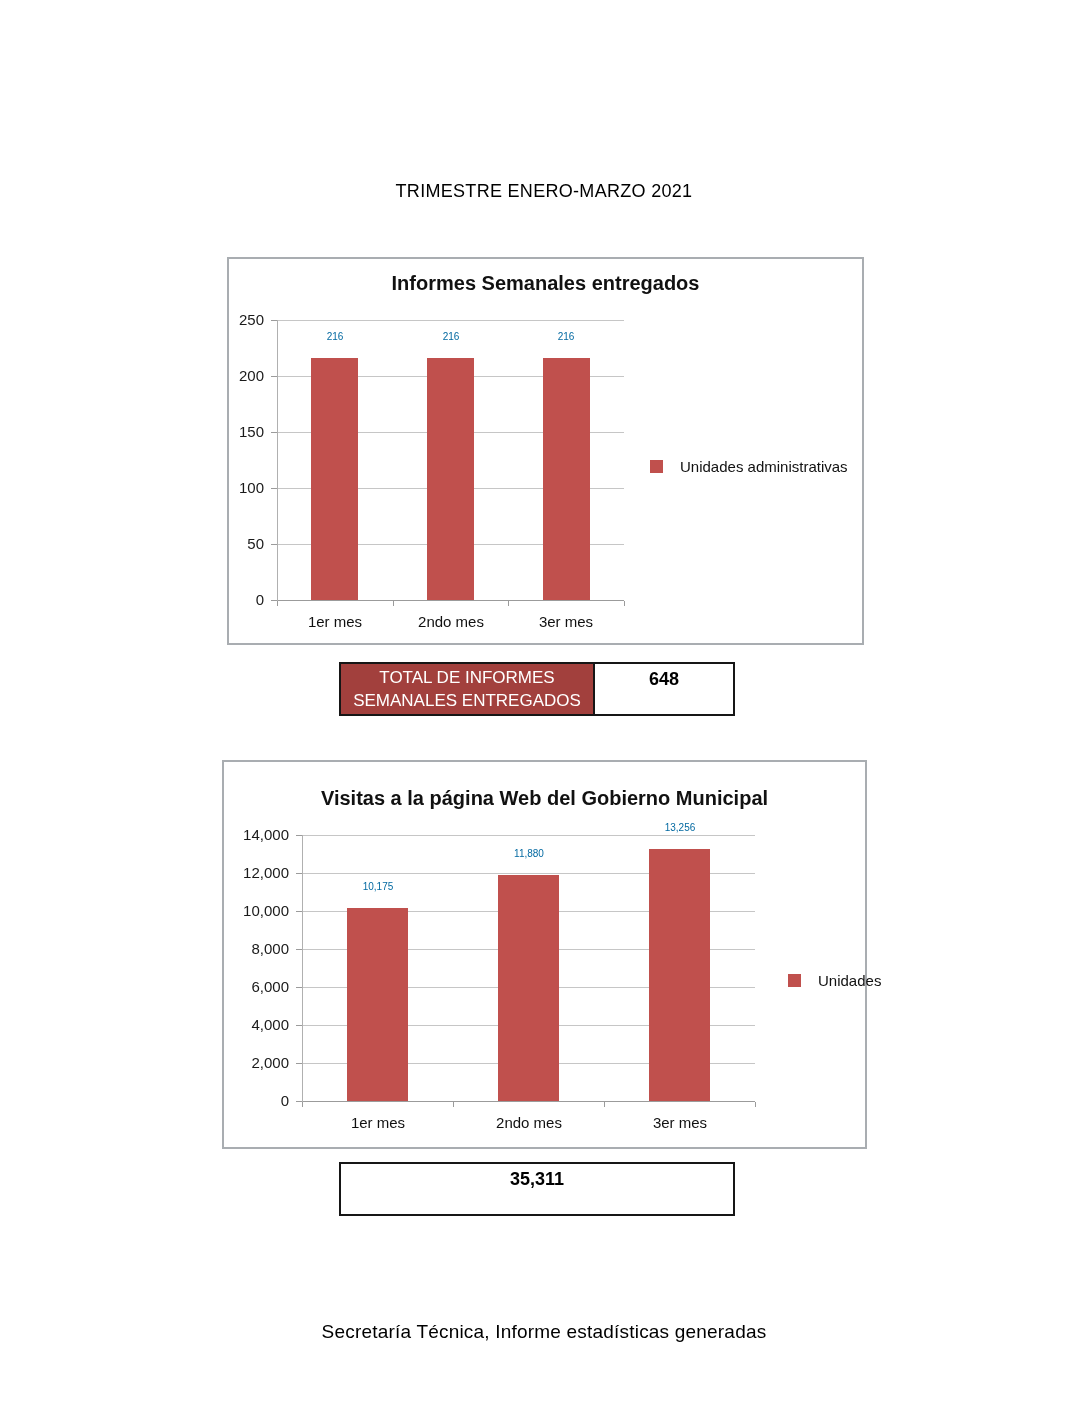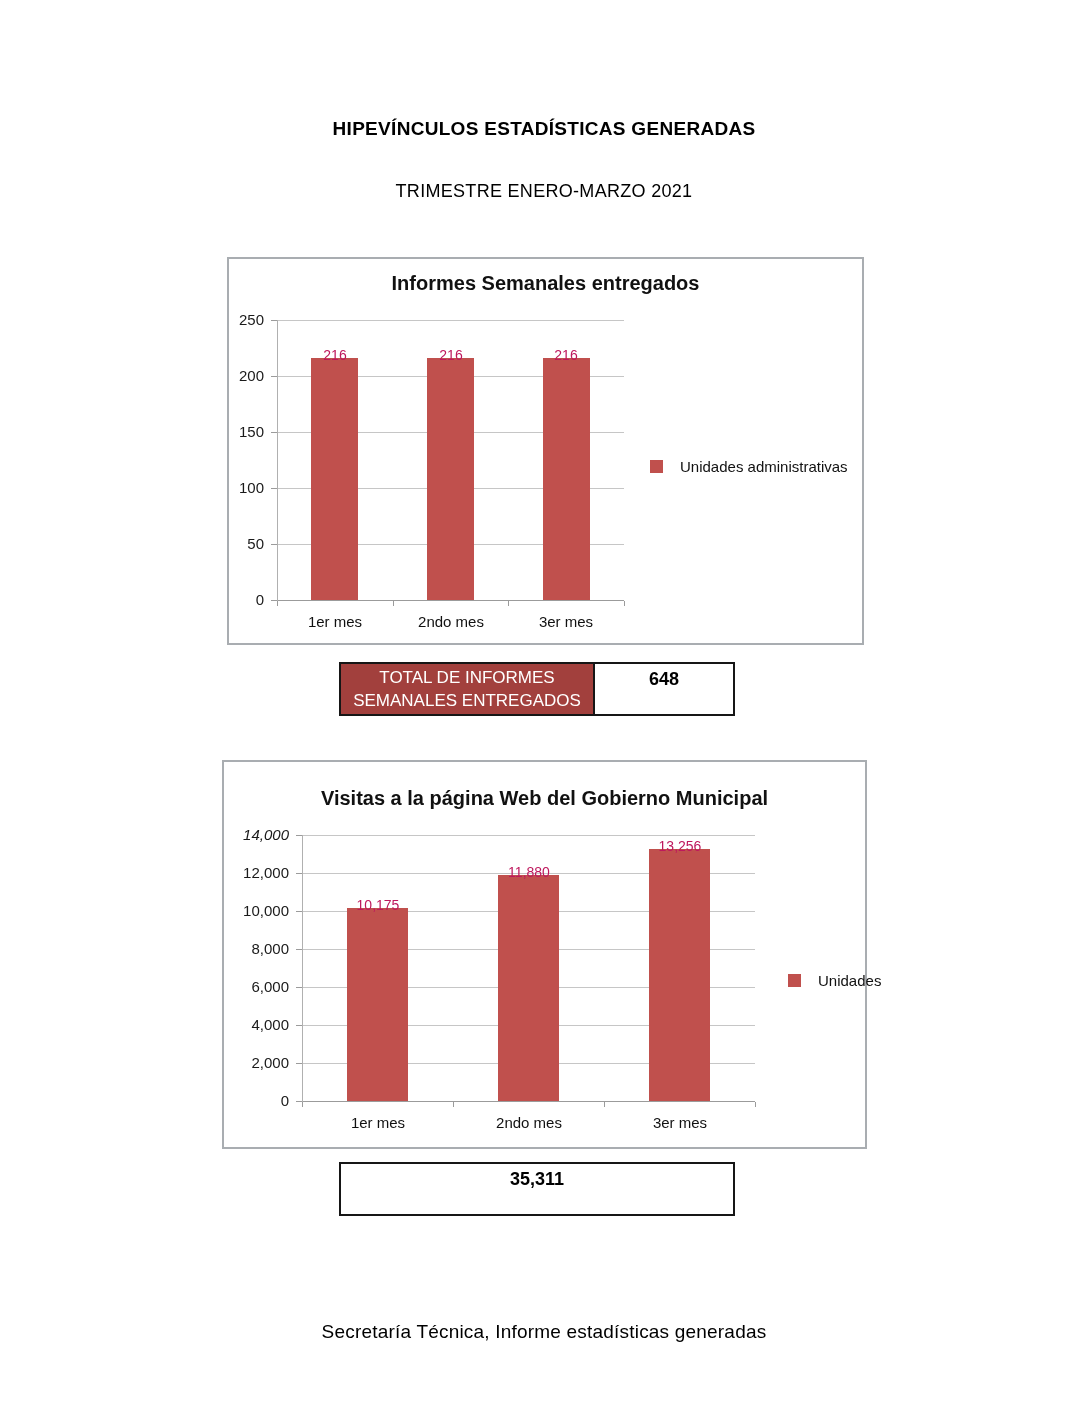--- a/index.html
+++ b/index.html
@@ -40,21 +40,21 @@
   .axis-line-x { position: absolute; height: 1px; background: #9b9b9b; }
   .axis-line-y { position: absolute; width: 1px; background: #b0b0b0; }
   .tick { position: absolute; background: #9b9b9b; }
   .ytick-label {
     position: absolute; text-align: right;
     font-size: 15px; color: #1a1a1a; white-space: nowrap;
   }
   .bar { position: absolute; }
   .bar-label {
     position: absolute; text-align: center;
-    font-size: 14px; color: #be185d; white-space: nowrap; margin-top: 16px;
+    font-size: 10px; color: #0369a1; white-space: nowrap;
   }
   .x-label {
     position: absolute; text-align: center;
     font-size: 15px; color: #111; white-space: nowrap;
   }
   .legend {
     position: absolute; display: flex; align-items: center;
     font-size: 15px; color: #111; white-space: nowrap; gap: 10px;
   }
   .legend-marker { width: 13px; height: 13px; margin-right: 7px; flex: 0 0 auto; }
@@ -86,21 +86,20 @@
     position: absolute; left: 0; right: 0; top: 1321px;
     text-align: center;
     font-size: 19px; font-weight: 400; letter-spacing: 0.2px;
   }
 </style>
 </head>
 <body>
 
 <div class="page">
 
-  <h1 class="doc-title">HIPEVÍNCULOS ESTADÍSTICAS GENERADAS</h1>
   <h2 class="doc-subtitle">TRIMESTRE ENERO-MARZO 2021</h2>
 
   <div class="chart-box" id="chart-0">
       <div class="chart-title" style="top: 13px;">Informes Semanales entregados</div>
       <div class="axis-line-x" style="left: 48px; width: 347px; top: 341px;"></div>
       <div class="tick" style="left: 42px; width: 6px; height: 1px; top: 341px;"></div>
       <div class="ytick-label" style="left: 0px; width: 35px; top: 332px;">0</div>
       <div class="gridline" style="left: 48px; width: 347px; top: 285px;"></div>
       <div class="tick" style="left: 42px; width: 6px; height: 1px; top: 285px;"></div>
       <div class="ytick-label" style="left: 0px; width: 35px; top: 276px;">50</div>
@@ -162,21 +161,21 @@
       <div class="tick" style="left: 72px; width: 6px; height: 1px; top: 187px;"></div>
       <div class="ytick-label" style="left: 0px; width: 65px; top: 178px;">8,000</div>
       <div class="gridline" style="left: 78px; width: 453px; top: 149px;"></div>
       <div class="tick" style="left: 72px; width: 6px; height: 1px; top: 149px;"></div>
       <div class="ytick-label" style="left: 0px; width: 65px; top: 140px;">10,000</div>
       <div class="gridline" style="left: 78px; width: 453px; top: 111px;"></div>
       <div class="tick" style="left: 72px; width: 6px; height: 1px; top: 111px;"></div>
       <div class="ytick-label" style="left: 0px; width: 65px; top: 102px;">12,000</div>
       <div class="gridline" style="left: 78px; width: 453px; top: 73px;"></div>
       <div class="tick" style="left: 72px; width: 6px; height: 1px; top: 73px;"></div>
-      <div class="ytick-label" style="left: 0px; width: 65px; top: 64px; font-style: italic;">14,000</div>
+      <div class="ytick-label" style="left: 0px; width: 65px; top: 64px;">14,000</div>
       <div class="axis-line-y" style="left: 78px; top: 73px; height: 271px;"></div>
       <div class="tick" style="left: 78px; top: 340px; width: 1px; height: 5px;"></div>
       <div class="tick" style="left: 229px; top: 340px; width: 1px; height: 5px;"></div>
       <div class="tick" style="left: 380px; top: 340px; width: 1px; height: 5px;"></div>
       <div class="tick" style="left: 531px; top: 340px; width: 1px; height: 5px;"></div>
       <div class="bar" style="left: 123px; width: 61px; top: 146px; height: 193px; background: rgb(192, 80, 77);"></div>
       <div class="bar-label" style="left: 94px; width: 120px; top: 119px;">10,175</div>
       <div class="x-label" style="left: 94px; width: 120px; top: 352px;">1er mes</div>
       <div class="bar" style="left: 274px; width: 61px; top: 113px; height: 226px; background: rgb(192, 80, 77);"></div>
       <div class="bar-label" style="left: 245px; width: 120px; top: 86px;">11,880</div>

